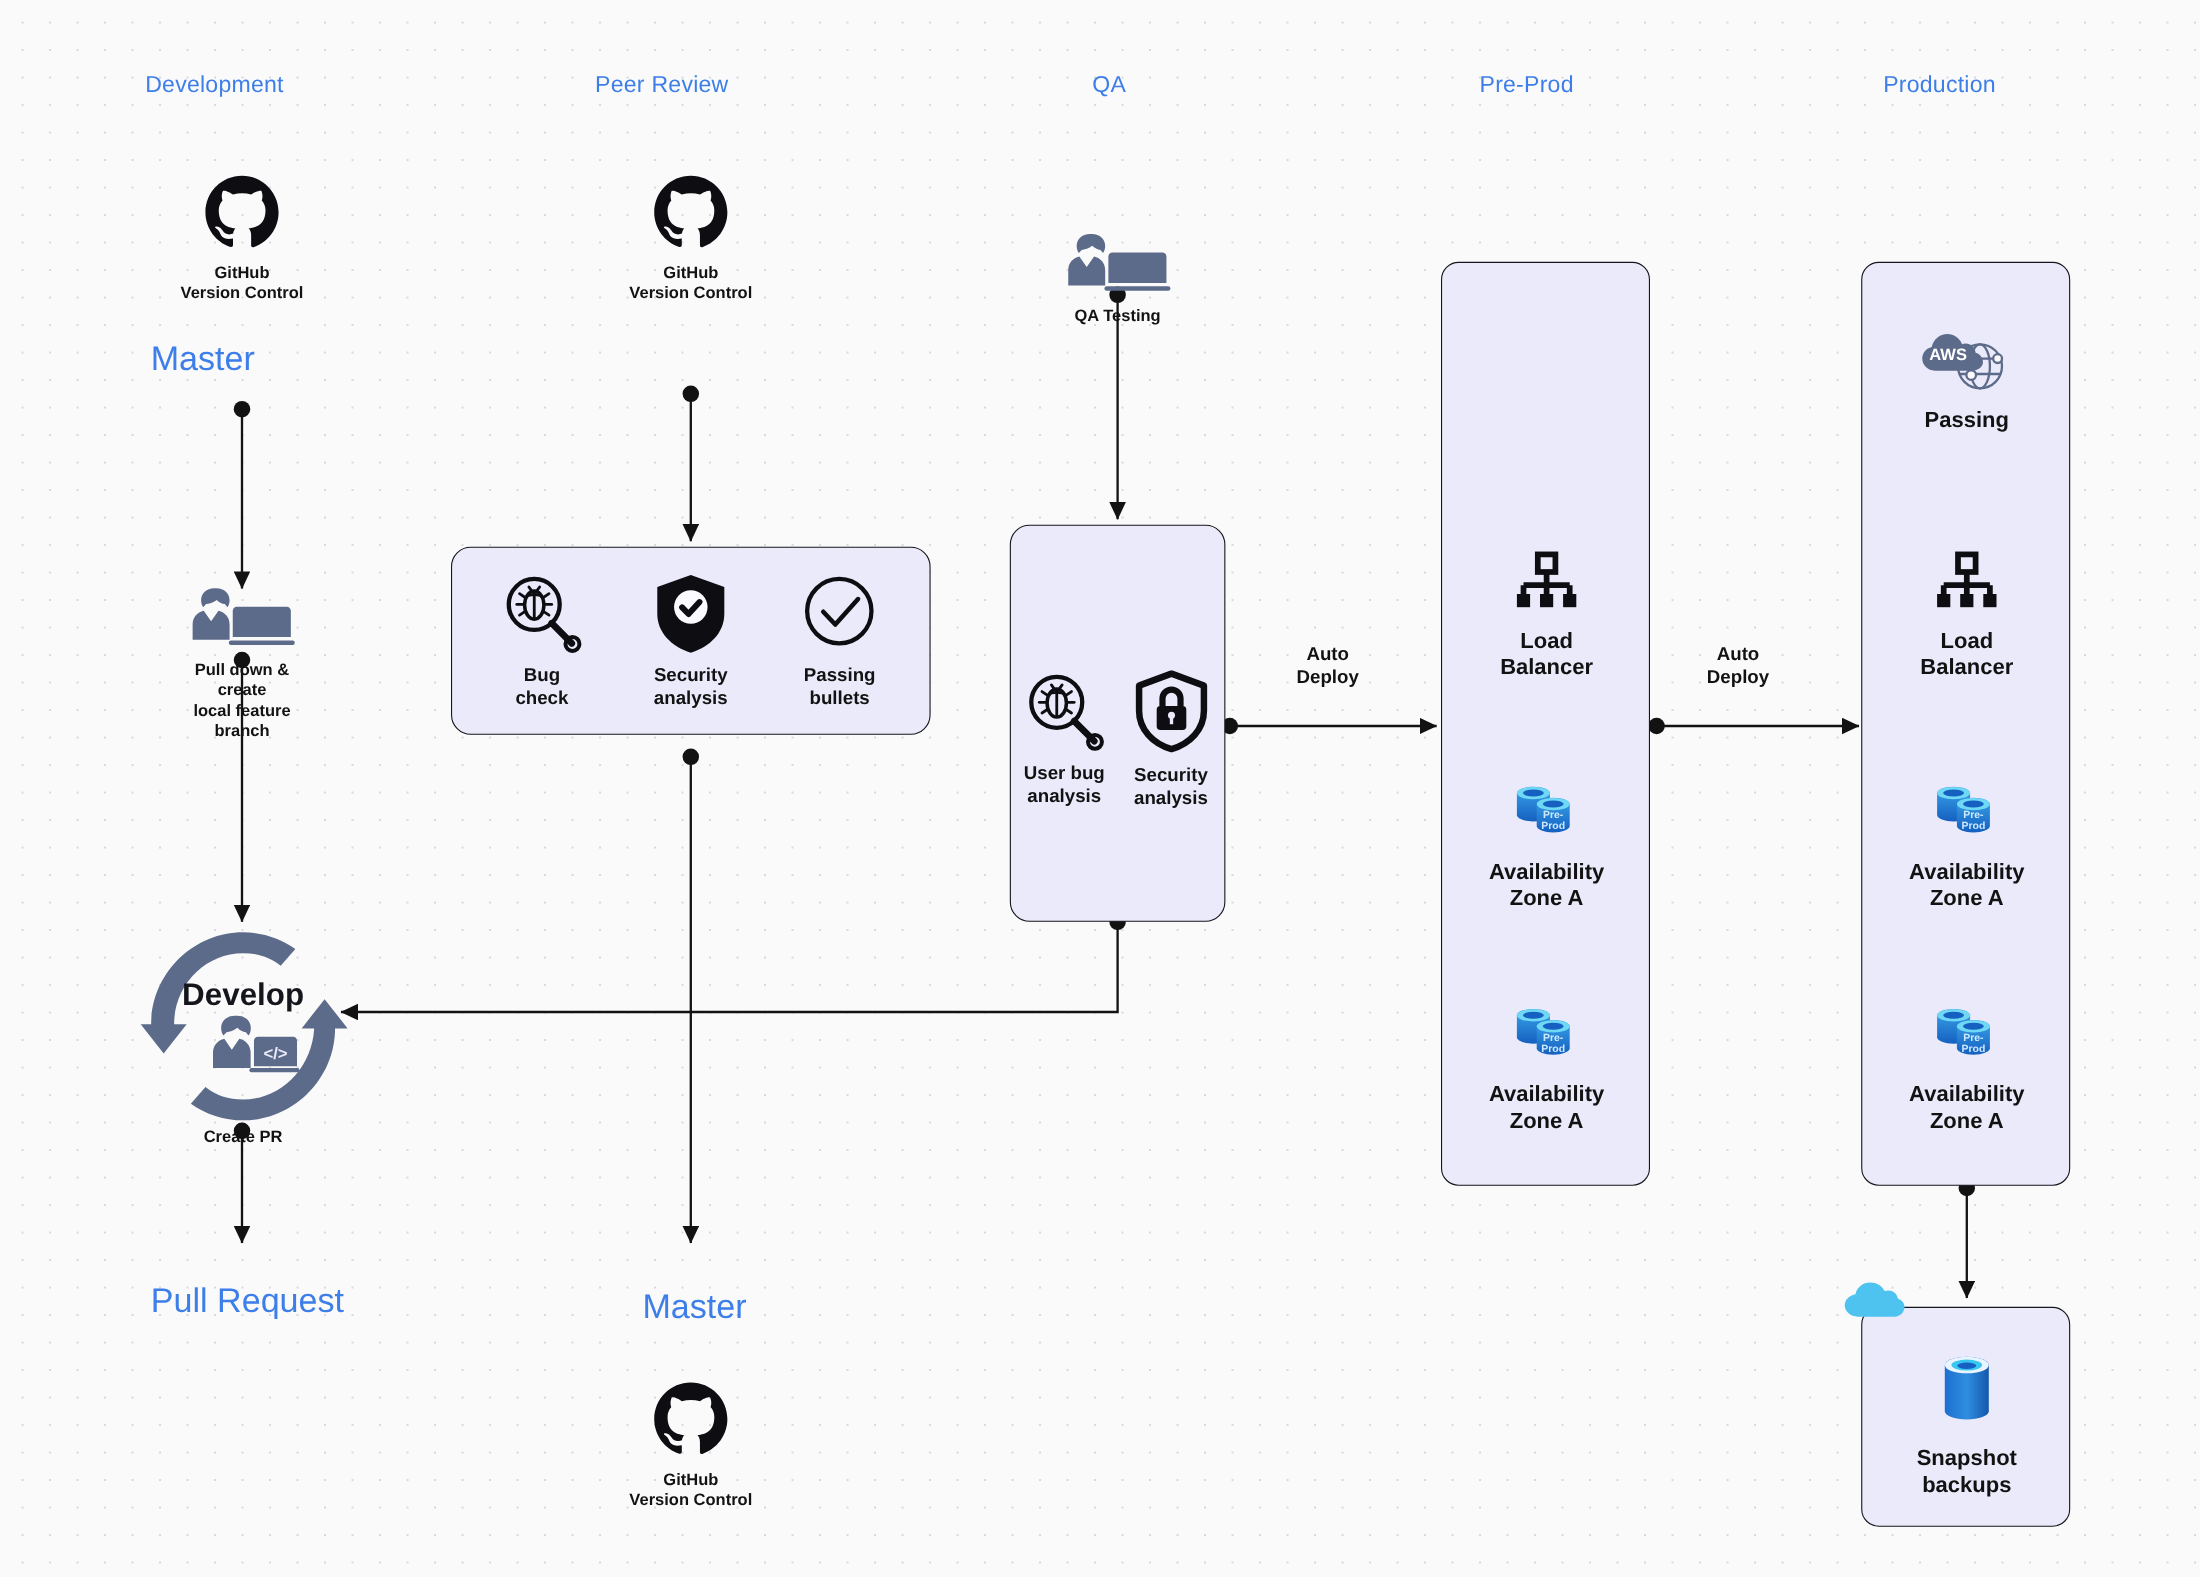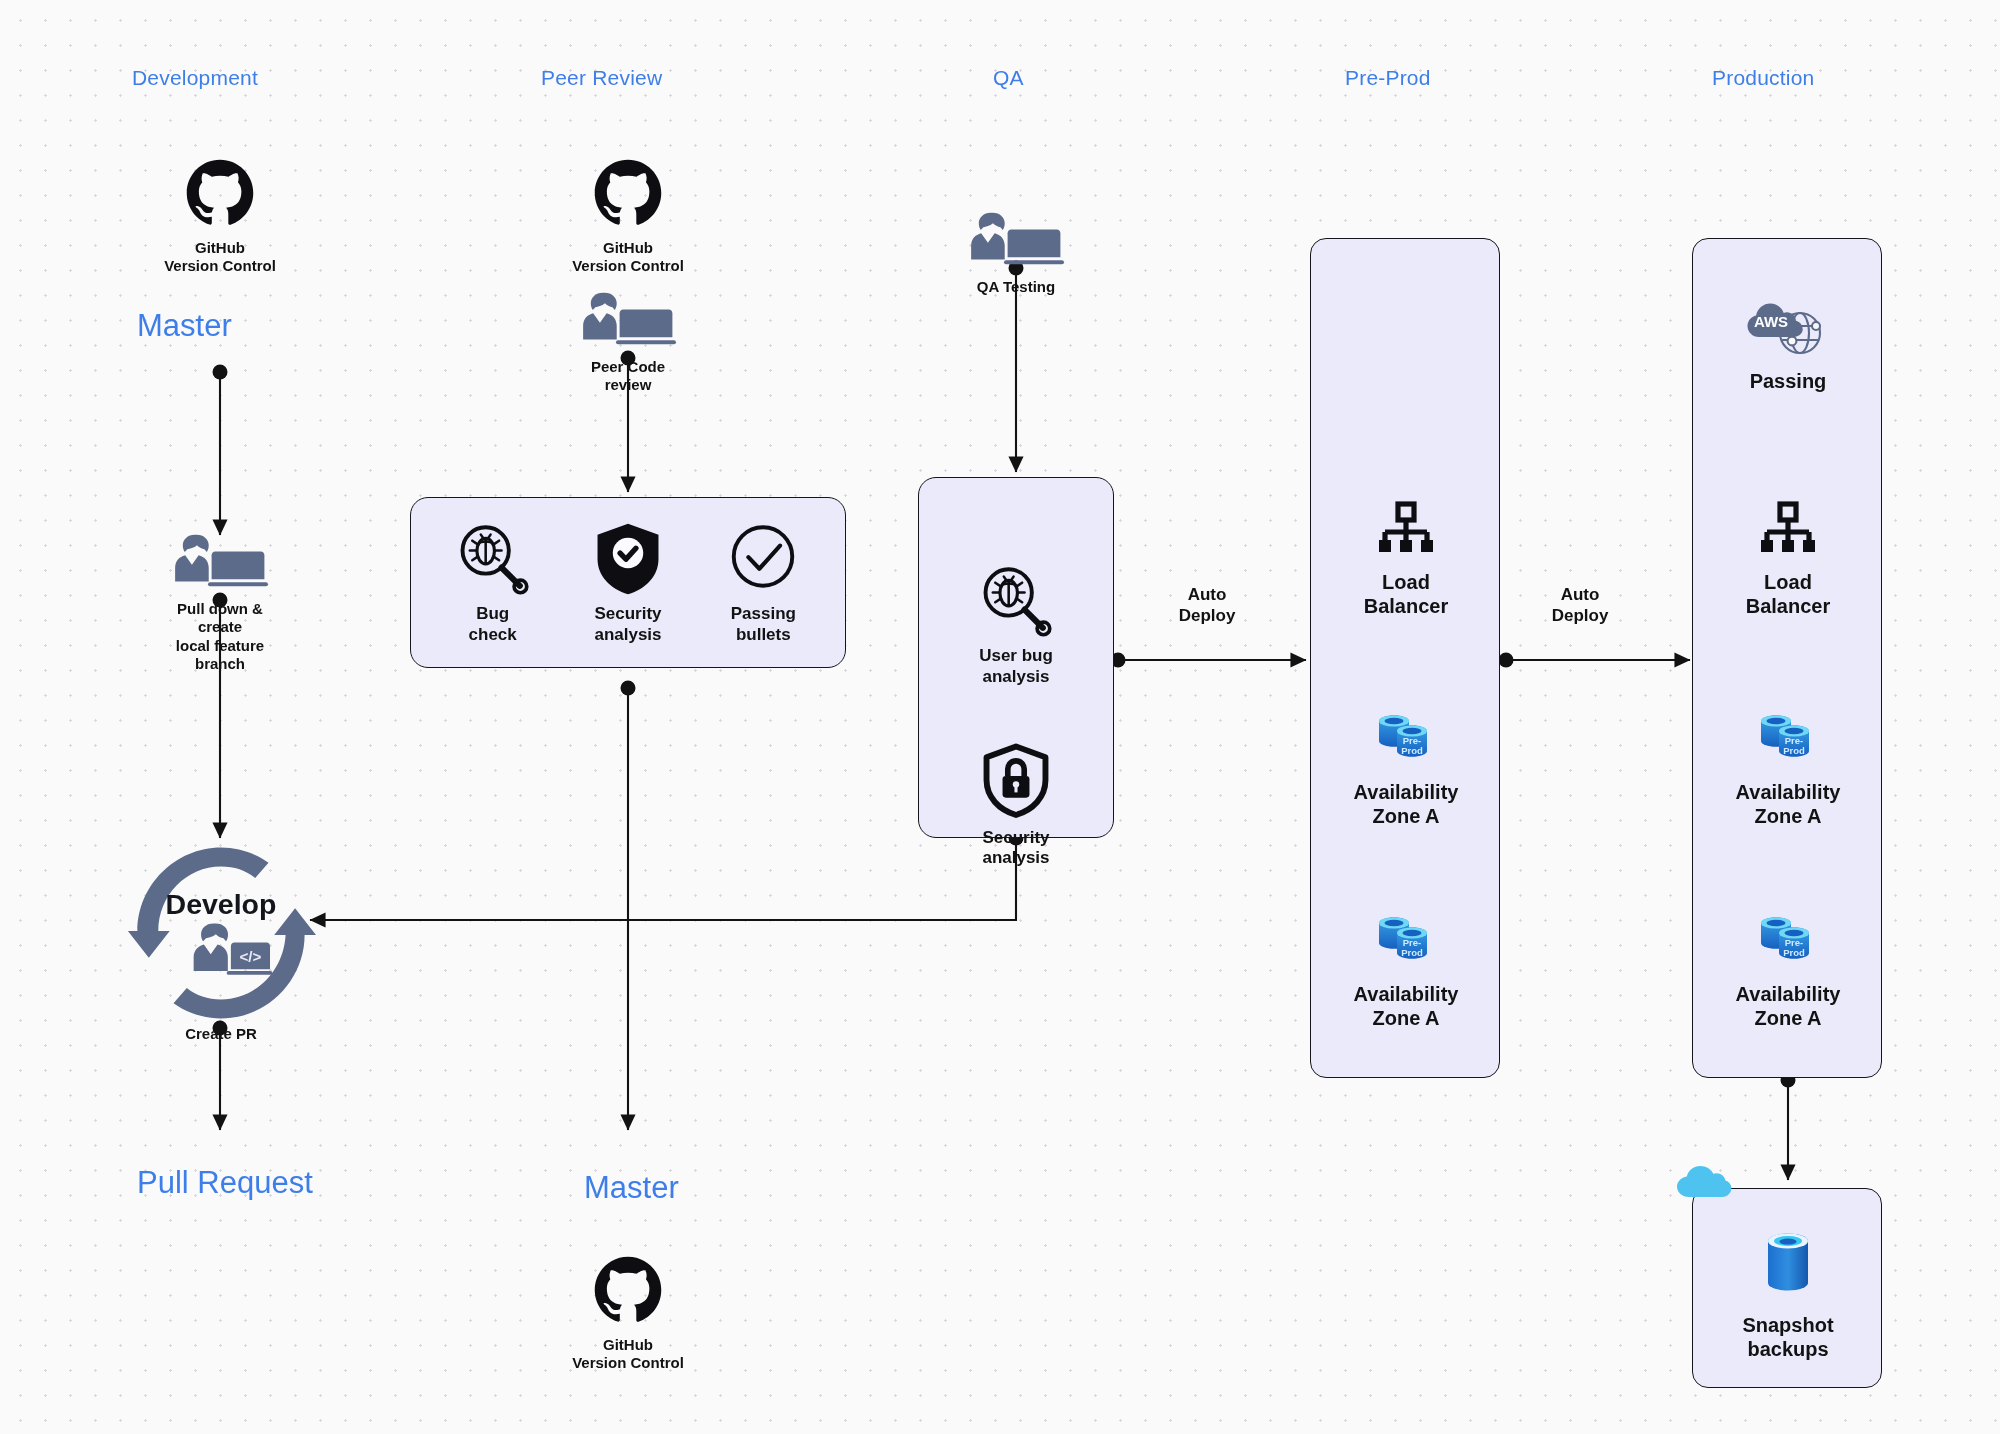--- a/index.html
+++ b/index.html
@@ -186,33 +186,20 @@
   <div class="abs" style="left:568px; top:155px; width:120px;">
     <span class="icon-wrap">
       <svg width="120" height="76" viewBox="0 0 64 64">
         <path fill="#0d0d12" d="M32 4C16.5 4 4 16.5 4 32c0 12.4 8 22.9 19.2 26.6 1.4.3 1.9-.6 1.9-1.3v-5.2c-7.8 1.7-9.5-3.3-9.5-3.3-1.3-3.3-3.1-4.2-3.1-4.2-2.6-1.7.2-1.7.2-1.7 2.8.2 4.3 2.9 4.3 2.9 2.5 4.3 6.6 3.1 8.2 2.4.3-1.8 1-3.1 1.8-3.8-6.2-.7-12.8-3.1-12.8-13.9 0-3.1 1.1-5.6 2.9-7.6-.3-.7-1.3-3.6.3-7.4 0 0 2.4-.8 7.7 2.9 2.2-.6 4.6-.9 7-.9s4.8.3 7 .9c5.3-3.7 7.7-2.9 7.7-2.9 1.6 3.8.6 6.7.3 7.4 1.8 2 2.9 4.5 2.9 7.6 0 10.8-6.6 13.2-12.9 13.9 1 .9 1.9 2.6 1.9 5.2v7.8c0 .7.5 1.6 1.9 1.3C52 54.9 60 44.4 60 32 60 16.5 47.5 4 32 4z"></path>
       </svg>
     </span>
     <div class="caption" style="margin-top:4px;">GitHub
 Version Control</div>
   </div>
 
-  <div class="abs" style="left:568px; top:288px; width:120px;">
-    <span class="icon-wrap">
-      <svg width="120" height="60" viewBox="0 0 100 50">
-        <g fill="#5d6b8a">
-          <path d="M29 4c-6 0-10 4-10 9 0 2 .6 4 1.6 5.4l2.2-2.4c2-.2 5.6-1 8-3.2 1.6 1.8 4 2.9 6.2 3.2l2 2.4c1-1.4 1.6-3.4 1.6-5.4 0-5-4-9-10-9h-1.6z"></path>
-          <path d="M21 21c-5 1.2-8.4 5-8.4 10.4V43h28V31.4C40.6 26 37.2 22.2 32.2 21l-5.6 8-5.6-8z"></path>
-          <path d="M46 18h38c1.6 0 3 1.4 3 3v20H43V21c0-1.6 1.4-3 3-3z"></path>
-          <rect x="40" y="43.5" width="50" height="3.4" rx="1.7"></rect>
-        </g>
-      </svg>
-    </span>
-    <div class="caption" style="margin-top:6px;">Peer Code review</div>
-  </div>
 
   <div class="abs card" style="left:410px; top:497px; width:436px; height:171px;">
     <div style="display:flex; height:100%; align-items:center; justify-content:space-around; padding:0 14px;">
 
       <div style="width:118px; text-align:center;">
         <span class="icon-wrap">
           <svg width="78" height="78" viewBox="0 0 64 64">
             <g fill="none" stroke="#0d0d12" stroke-width="3.2">
               <circle cx="26" cy="25" r="19"></circle>
               <line x1="39" y1="39" x2="54" y2="54" stroke-width="5" stroke-linecap="round"></line>
@@ -283,21 +270,21 @@
           <path d="M21 21c-5 1.2-8.4 5-8.4 10.4V43h28V31.4C40.6 26 37.2 22.2 32.2 21l-5.6 8-5.6-8z"></path>
           <path d="M46 18h38c1.6 0 3 1.4 3 3v20H43V21c0-1.6 1.4-3 3-3z"></path>
           <rect x="40" y="43.5" width="50" height="3.4" rx="1.7"></rect>
         </g>
       </svg>
     </span>
     <div class="caption" style="margin-top:6px;">QA Testing</div>
   </div>
 
   <div class="abs card" style="left:918px; top:477px; width:196px; height:361px;">
-    <div style="display:flex; flex-direction:column; height:100%; align-items:center; justify-content:space-around; padding:14px 0;margin-top:44px;">
+    <div style="display:flex; flex-direction:row; height:100%; align-items:center; justify-content:space-around; padding:14px 0;">
 
       <div style="width:170px; text-align:center;">
         <span class="icon-wrap">
           <svg width="78" height="78" viewBox="0 0 64 64">
             <g fill="none" stroke="#0d0d12" stroke-width="3.2">
               <circle cx="26" cy="25" r="19"></circle>
               <line x1="39" y1="39" x2="54" y2="54" stroke-width="5" stroke-linecap="round"></line>
               <circle cx="54.5" cy="54.5" r="5.2" stroke-width="3"></circle>
             </g>
             <g fill="none" stroke="#0d0d12" stroke-width="2.1" stroke-linecap="round">

